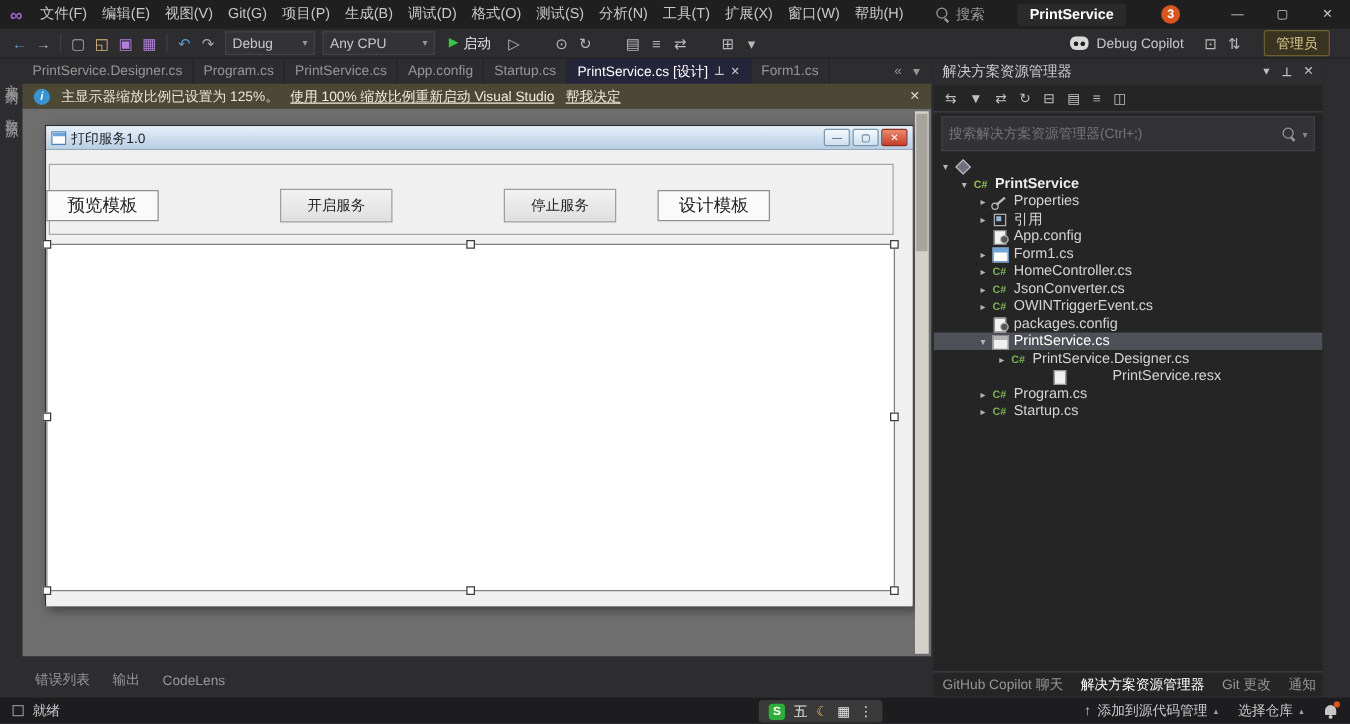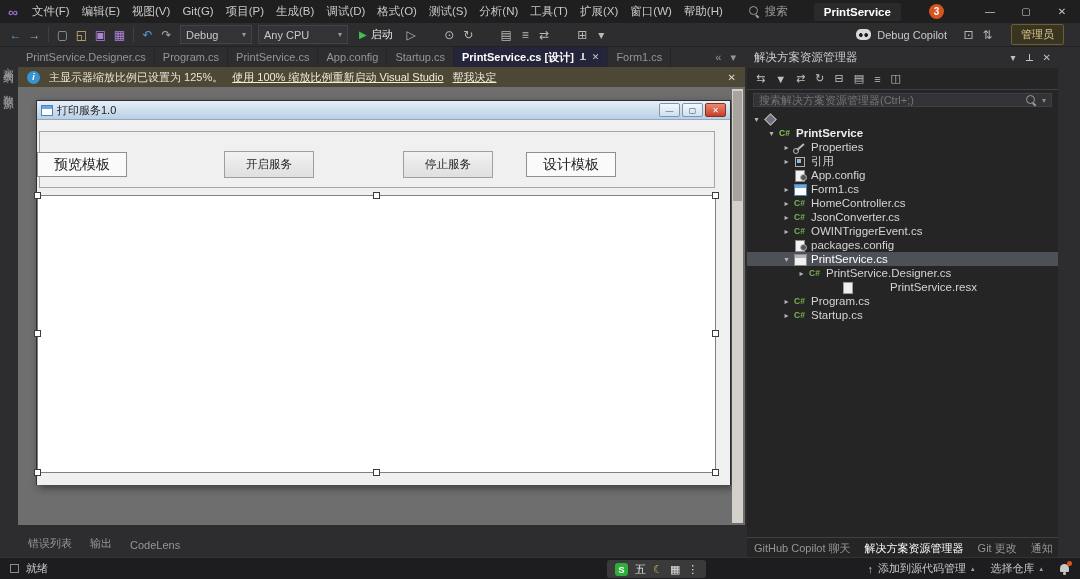--- a/index.html
+++ b/index.html
@@ -40,21 +40,21 @@
   .admin-chip{margin:0 10px 0 12px;padding:2px 9px;border:1px solid #6b5f2e;background:#393421;color:#d8c88a;font-size:11px;border-radius:2px;}
 
   
   .left-rail{position:absolute;left:0;top:47px;width:18px;bottom:22px;background:#2d2d30;display:flex;flex-direction:column;align-items:center;padding-top:12px;gap:20px;}
   .rail-tab{writing-mode:vertical-lr;font-size:10.5px;color:#969696;letter-spacing:2px;}
 
   
   .center{position:absolute;left:18px;top:47px;width:727px;bottom:22px;display:flex;flex-direction:column;background:#2d2d30;}
   .tabstrip{height:20px;display:flex;align-items:stretch;background:#2d2d30;}
   .doc-tab{display:flex;align-items:center;gap:5px;padding:0 8px;font-size:11px;color:#969696;border-right:1px solid #252528;white-space:nowrap;}
-  .doc-tab.active{background:#24243a;color:#fff;font-weight:bold;}
+  .doc-tab.active{background:#24243a;color:#fff;}
   .doc-tab .tab-pin,.doc-tab .tab-close{display:none;}
   .doc-tab.active .tab-pin,.doc-tab.active .tab-close{display:inline-block;}
   .tab-pin{position:relative;width:8px;height:9px;}
   .tab-pin::before{content:"";position:absolute;left:3.5px;top:0;width:1.5px;height:6px;background:#c8c8c8;}
   .tab-pin::after{content:"";position:absolute;left:1px;top:6px;width:6.5px;height:1.5px;background:#c8c8c8;}
   .tab-close{font-size:9px;color:#c8c8c8;}
   .tabstrip-end{margin-left:auto;display:flex;align-items:center;gap:9px;padding:0 9px;color:#969696;font-size:11px;}
 
   .infobar{height:20px;background:#4d4836;display:flex;align-items:center;gap:9px;padding:0 9px;font-size:11px;color:#e9e4d4;}
   .info-icon{width:13px;height:13px;flex:none;border-radius:50%;background:#3794d1;color:#fff;font-size:9px;line-height:13px;text-align:center;font-style:italic;font-weight:bold;}
@@ -93,21 +93,21 @@
 
   
   .right-panel{position:absolute;left:747px;top:47px;width:311px;bottom:22px;background:#252526;display:flex;flex-direction:column;}
   .panel-header{height:21px;background:#2d2d30;display:flex;align-items:center;padding:0 7px;font-size:11.5px;color:#cccccc;}
   .panel-header-icons{margin-left:auto;display:flex;align-items:center;gap:9px;color:#c0c0c0;font-size:10px;}
   .pin-icon{position:relative;width:9px;height:10px;}
   .pin-icon::before{content:"";position:absolute;left:4px;top:1px;width:1.5px;height:6px;background:#c0c0c0;}
   .pin-icon::after{content:"";position:absolute;left:1.5px;top:7px;width:6.5px;height:1.5px;background:#c0c0c0;}
   .panel-toolbar{height:22px;display:flex;align-items:center;gap:10px;padding:0 9px;color:#c0c0c0;font-size:11px;border-bottom:1px solid #3f3f46;}
   .pt-icon{font-size:11px;}
-  .panel-search{margin:3px 6px;height:14px;background:#333337;border:1px solid #3f3f46;display:flex;align-items:center;padding:0 5px;gap:5px;}
+  .panel-search{margin:3px 6px;height:28px;background:#333337;border:1px solid #3f3f46;display:flex;align-items:center;padding:0 5px;gap:5px;}
   .panel-search input{flex:1;background:transparent;border:none;outline:none;color:#9a9a9a;font-size:11px;font-family:inherit;}
   .panel-search .caret{font-size:8px;color:#888;}
 
   .tree{flex:1;overflow:hidden;padding-top:2px;}
   .tree-row{display:flex;align-items:center;height:14px;font-size:11.5px;color:#d4d4d4;white-space:nowrap;}
   .tree-row.sel{background:#4d5157;color:#fff;}
   .tree-row .arrow{width:11px;flex:none;font-size:8px;color:#b5b5b5;text-align:center;}
   .tree-row .tlabel.bold{font-weight:bold;color:#ececec;}
   .ticon{width:15px;height:12px;flex:none;margin-right:4px;position:relative;font-size:8.5px;line-height:12px;text-align:center;font-weight:bold;}
   .ico-solution::before{content:"";position:absolute;left:4px;top:2px;width:7px;height:7px;background:#70707c;border:1px solid #b8b8c4;transform:rotate(45deg);}

